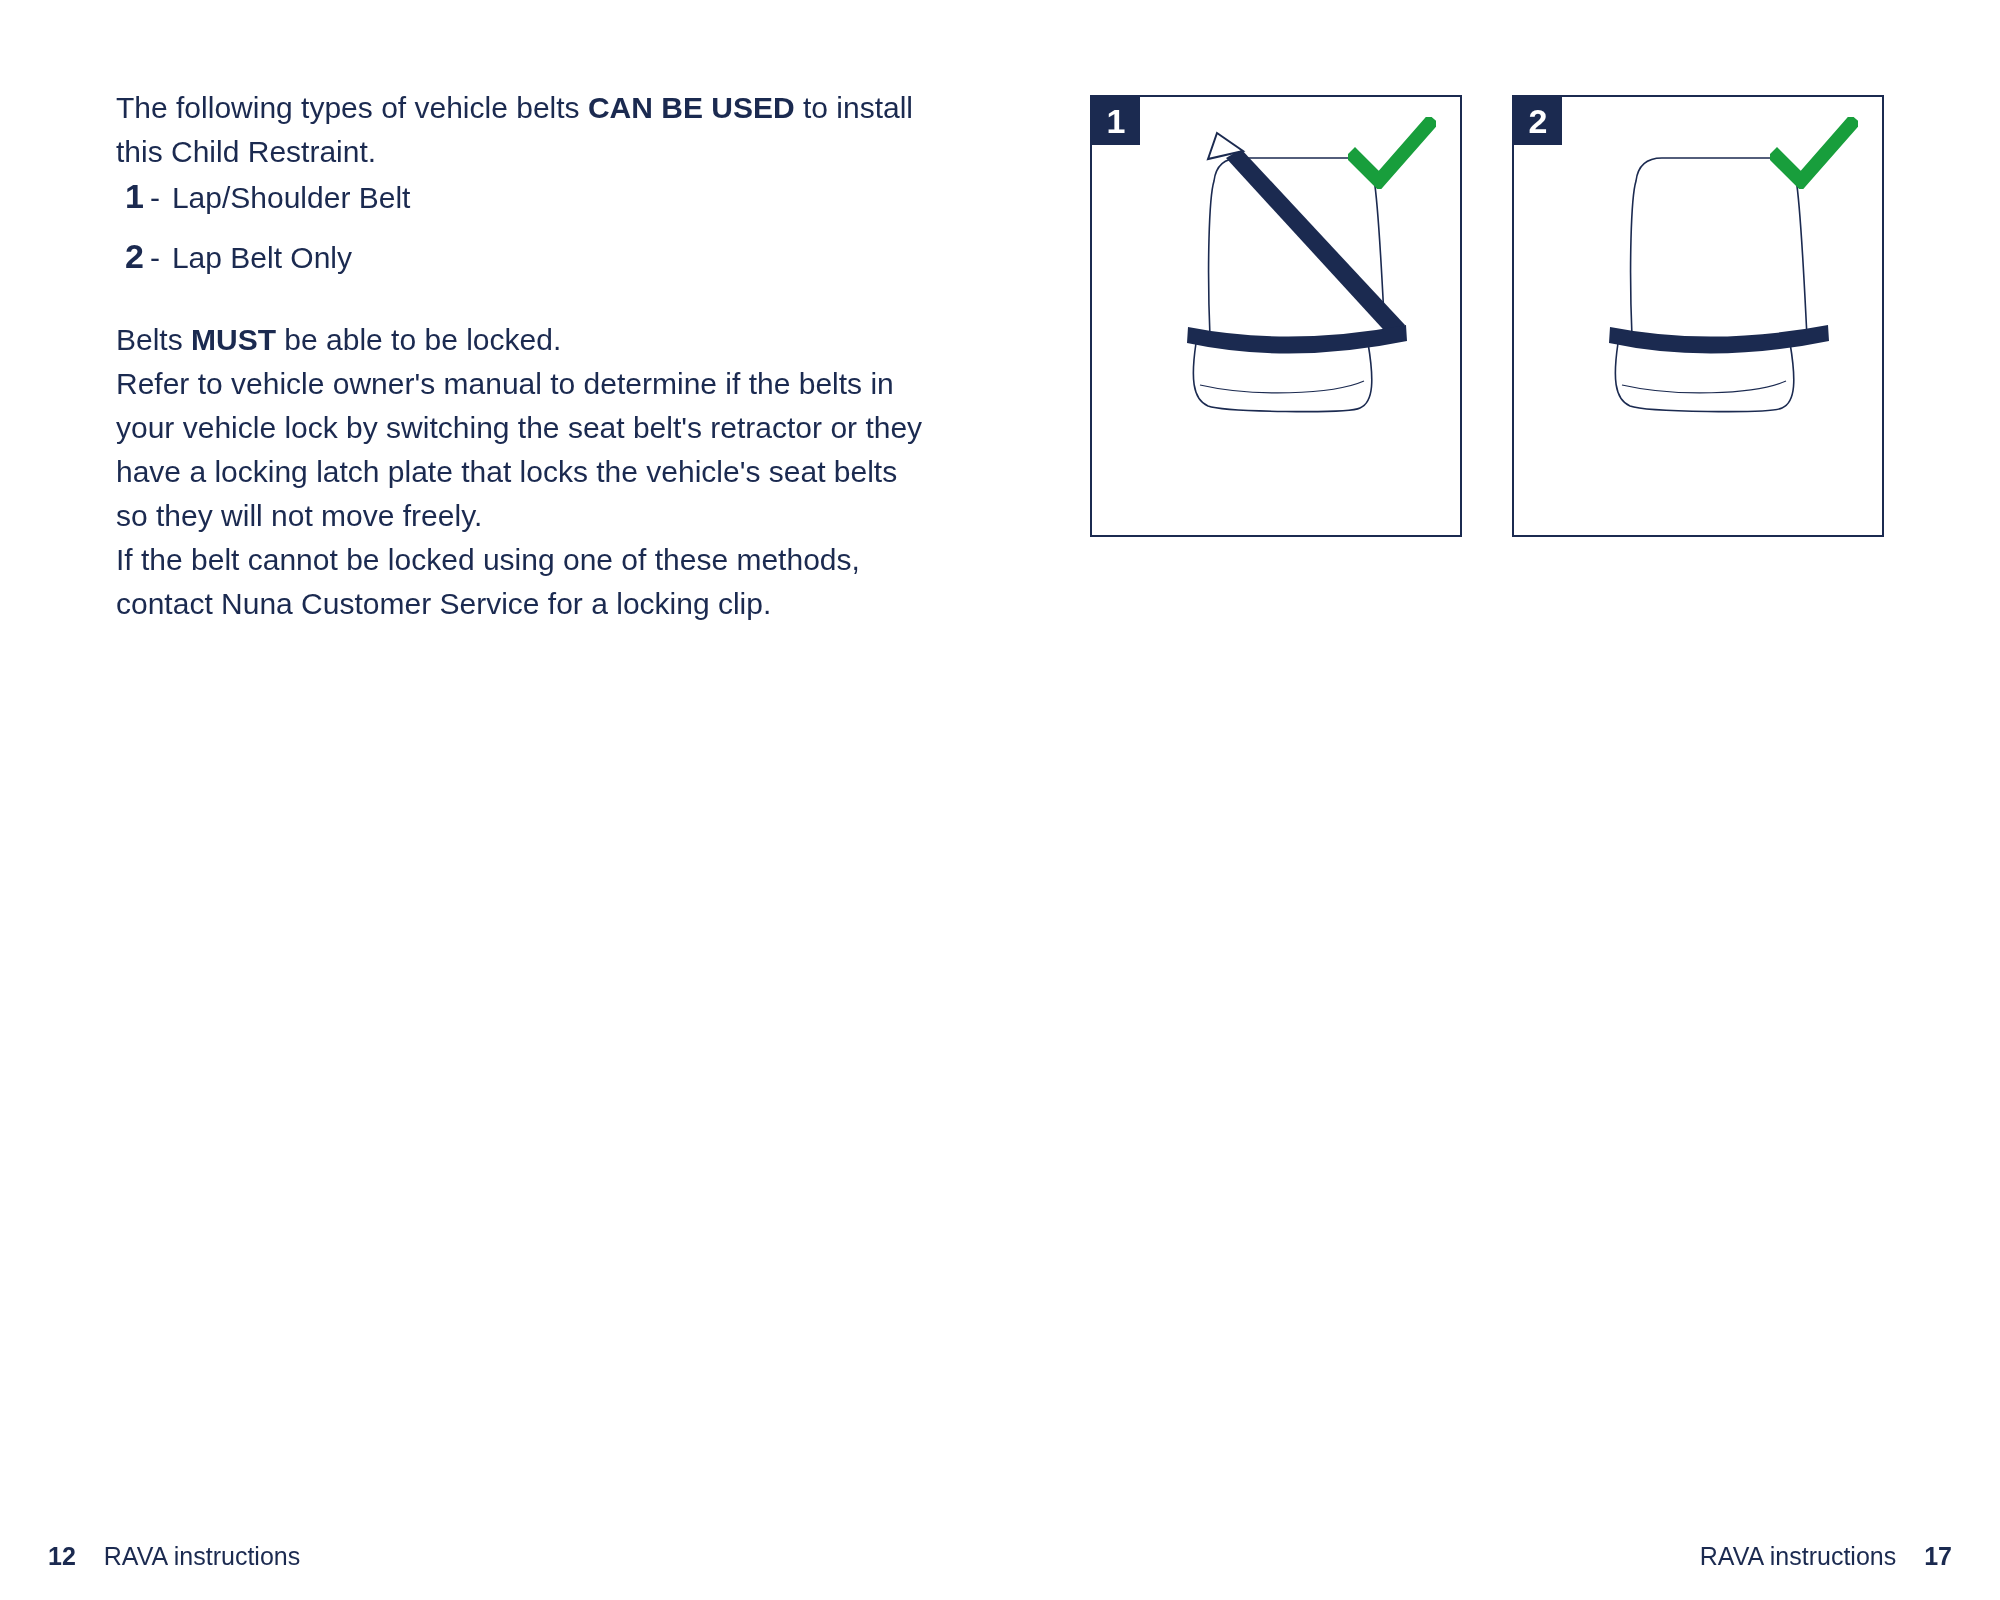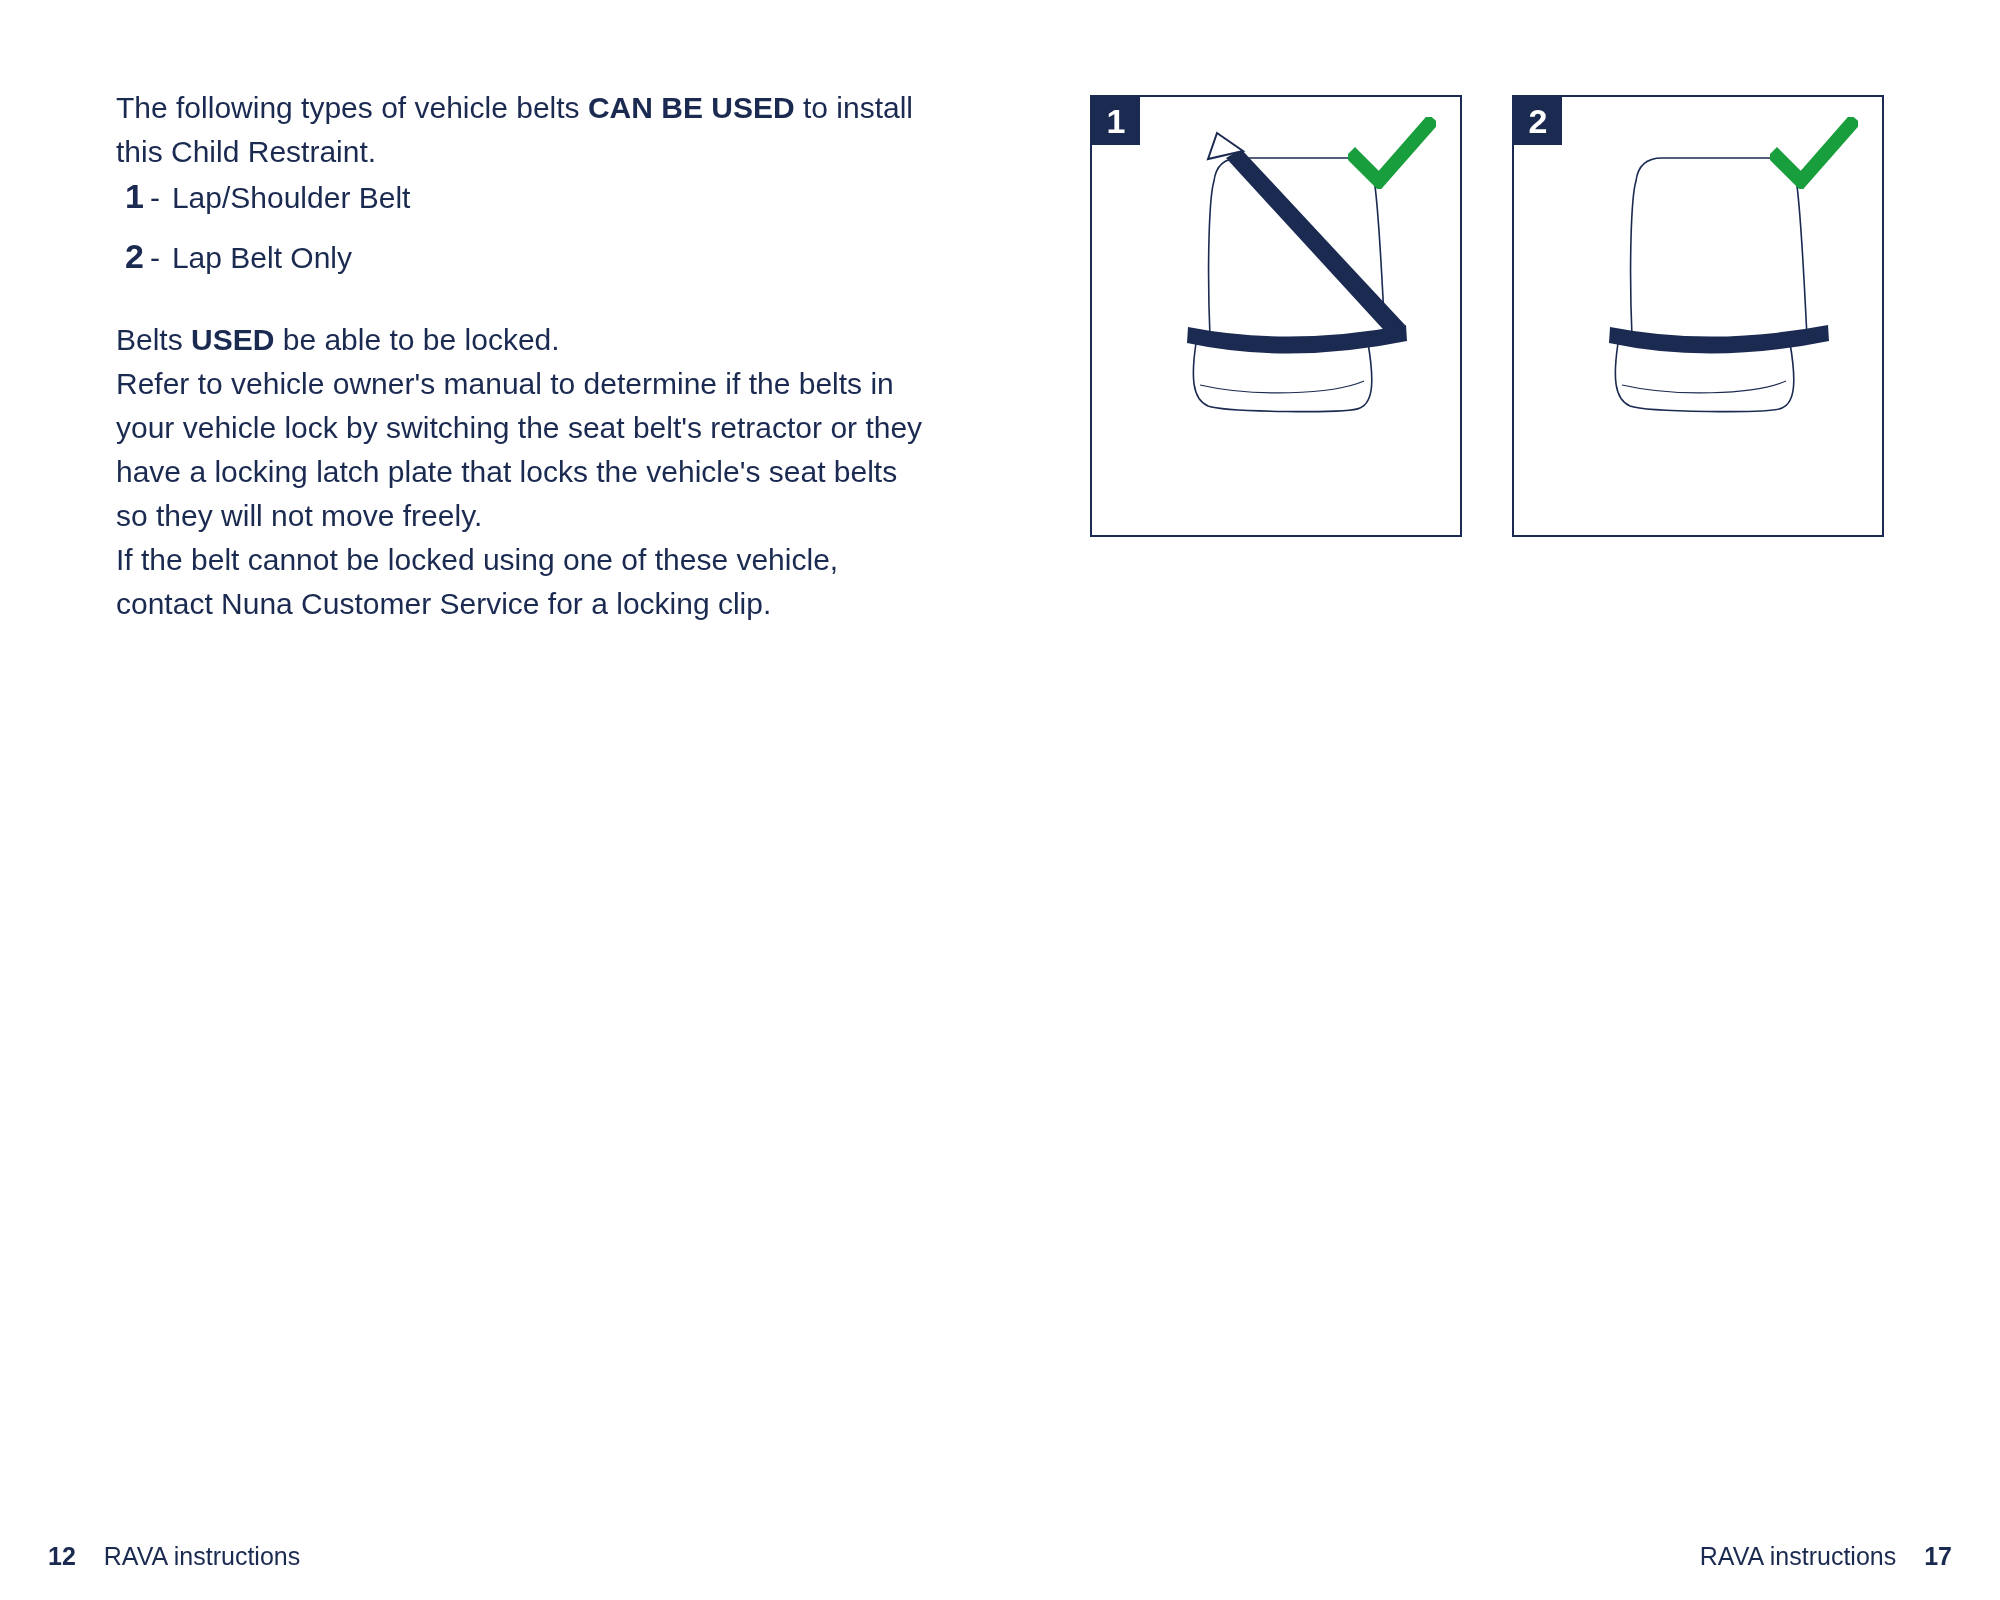--- a/index.html
+++ b/index.html
@@ -91,25 +91,25 @@
 
   <div class="text-col">
 
     <p class="intro"><span>The following types of vehicle belts </span><span class="bold">CAN BE USED</span><span> to install this Child Restraint.</span></p>
 
     <ul class="belt-list">
       <li><span class="num">1</span><span class="dash">-</span><span>Lap/Shoulder Belt</span></li>
       <li><span class="num">2</span><span class="dash">-</span><span>Lap Belt Only</span></li>
     </ul>
 
-    <p class="locked"><span>Belts </span><span class="bold">USED</span><span> be able to be locked.</span></p>
+    <p class="locked"><span>Belts </span><span class="bold">MUST</span><span> be able to be locked.</span></p>
 
     <p class="para">Refer to vehicle owner's manual to determine if the belts in your vehicle lock by switching the seat belt's retractor or they have a locking latch plate that locks the vehicle's seat belts so they will not move freely.</p>
 
-    <p class="para">If the belt cannot be locked using one of these vehicle, contact Nuna Customer Service for a locking clip.</p>
+    <p class="para">If the belt cannot be locked using one of these methods, contact Nuna Customer Service for a locking clip.</p>
   </div>
 
   <figure class="fig fig-1" style="margin:0">
     <div class="fig-badge">1</div>
 
     <svg class="check-svg" viewBox="0 0 88 72">
       <path d="M7,40 L31,64 L81,7" fill="none" stroke="#189e3c" stroke-width="14" stroke-linecap="square" stroke-linejoin="miter"></path>
     </svg>
 
     <svg class="seat-svg" viewBox="0 0 368 438">

